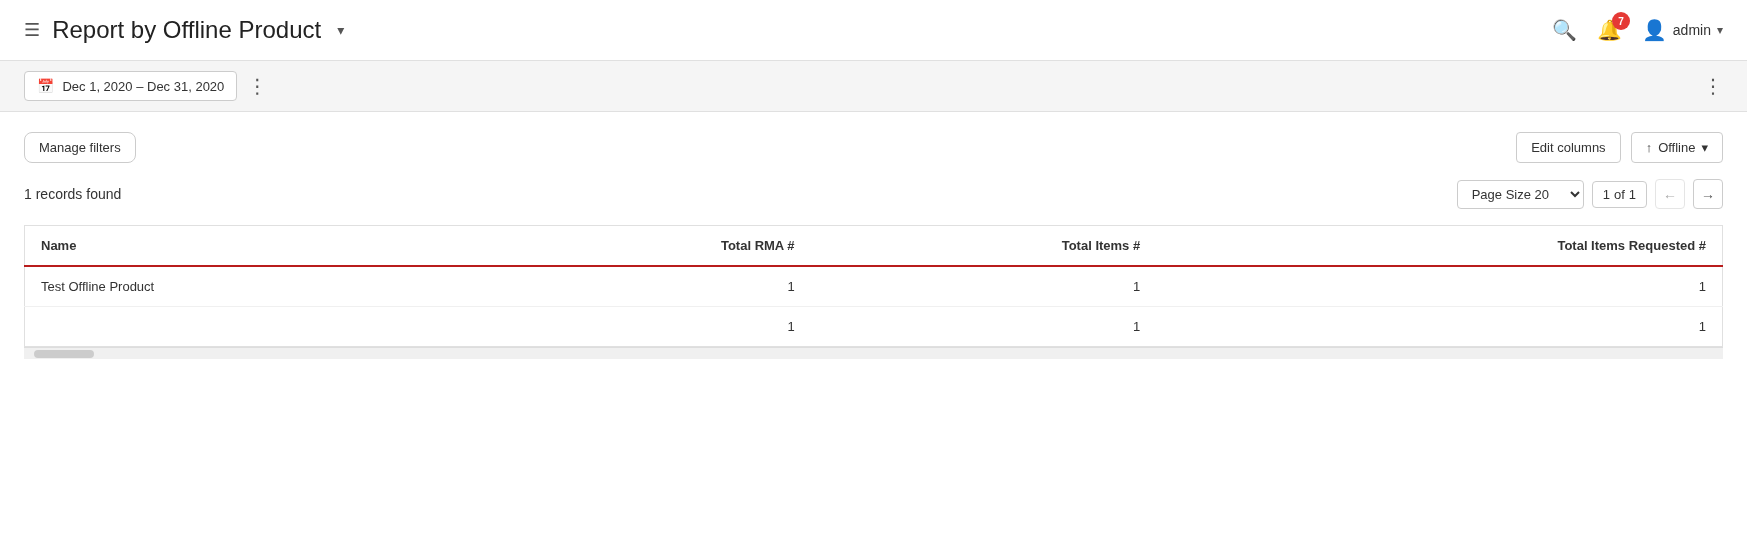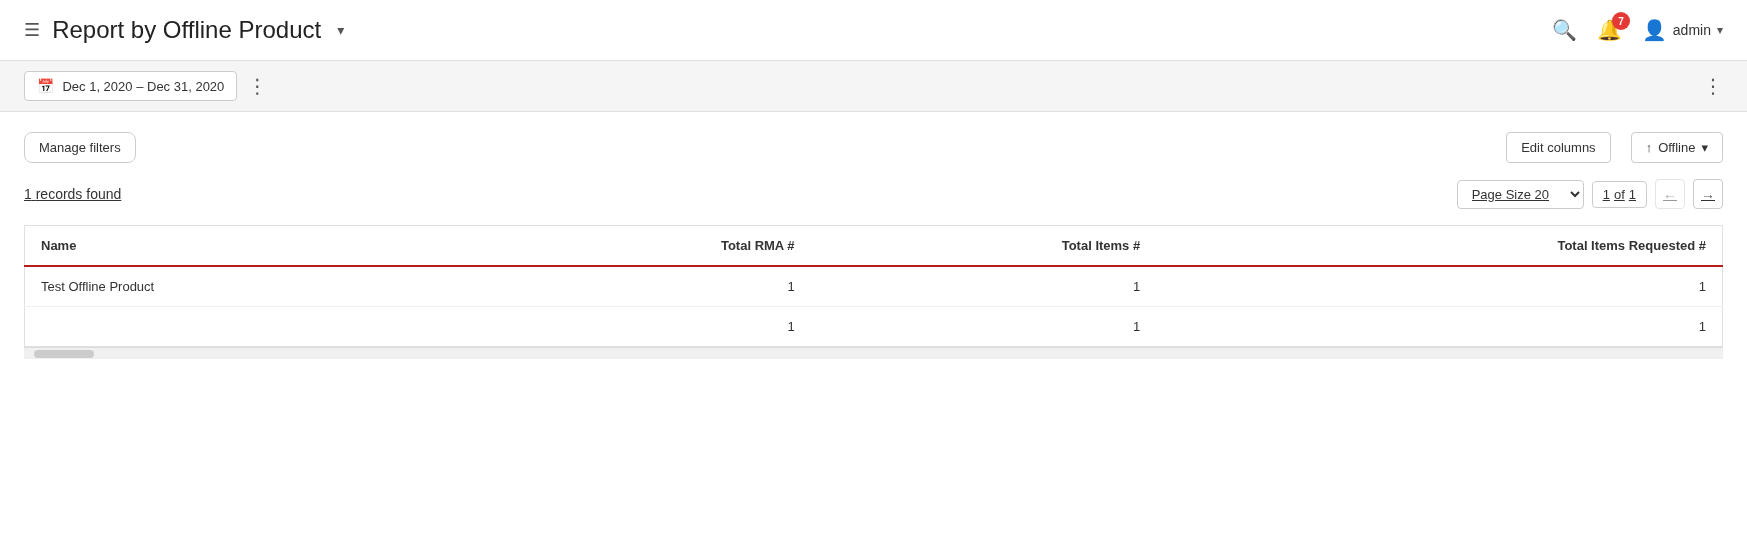--- a/index.html
+++ b/index.html
@@ -149,21 +149,21 @@
       background: #fff;
       padding: 7px 14px;
       border-radius: 8px;
       cursor: pointer;
       font-size: 13px;
       color: #333;
     }
     .filter-right {
       display: flex;
       align-items: flex-start;
-      gap: 20px;
+      gap: 10px;
     }
     .edit-columns-btn {
       border: 1px solid #ccc;
       background: #fff;
       padding: 7px 14px;
       border-radius: 4px;
       cursor: pointer;
       font-size: 13px;
       color: #333;
     }
@@ -182,21 +182,20 @@
     .export-icon {
       font-size: 13px;
     }
 
     
     .records-row {
       display: flex;
       align-items: center;
       justify-content: space-between;
       margin-bottom: 16px;
-      text-decoration: underline;
     }
     .records-found {
       font-size: 14px;
       color: #333;
     }
     .pagination-controls {
       display: flex;
       align-items: center;
       gap: 8px;
     }

